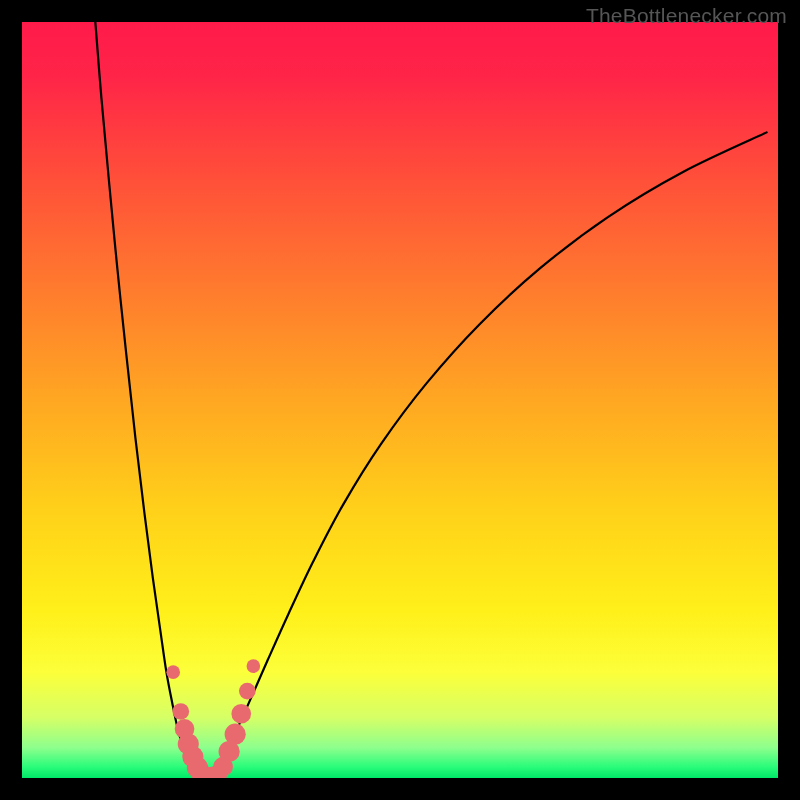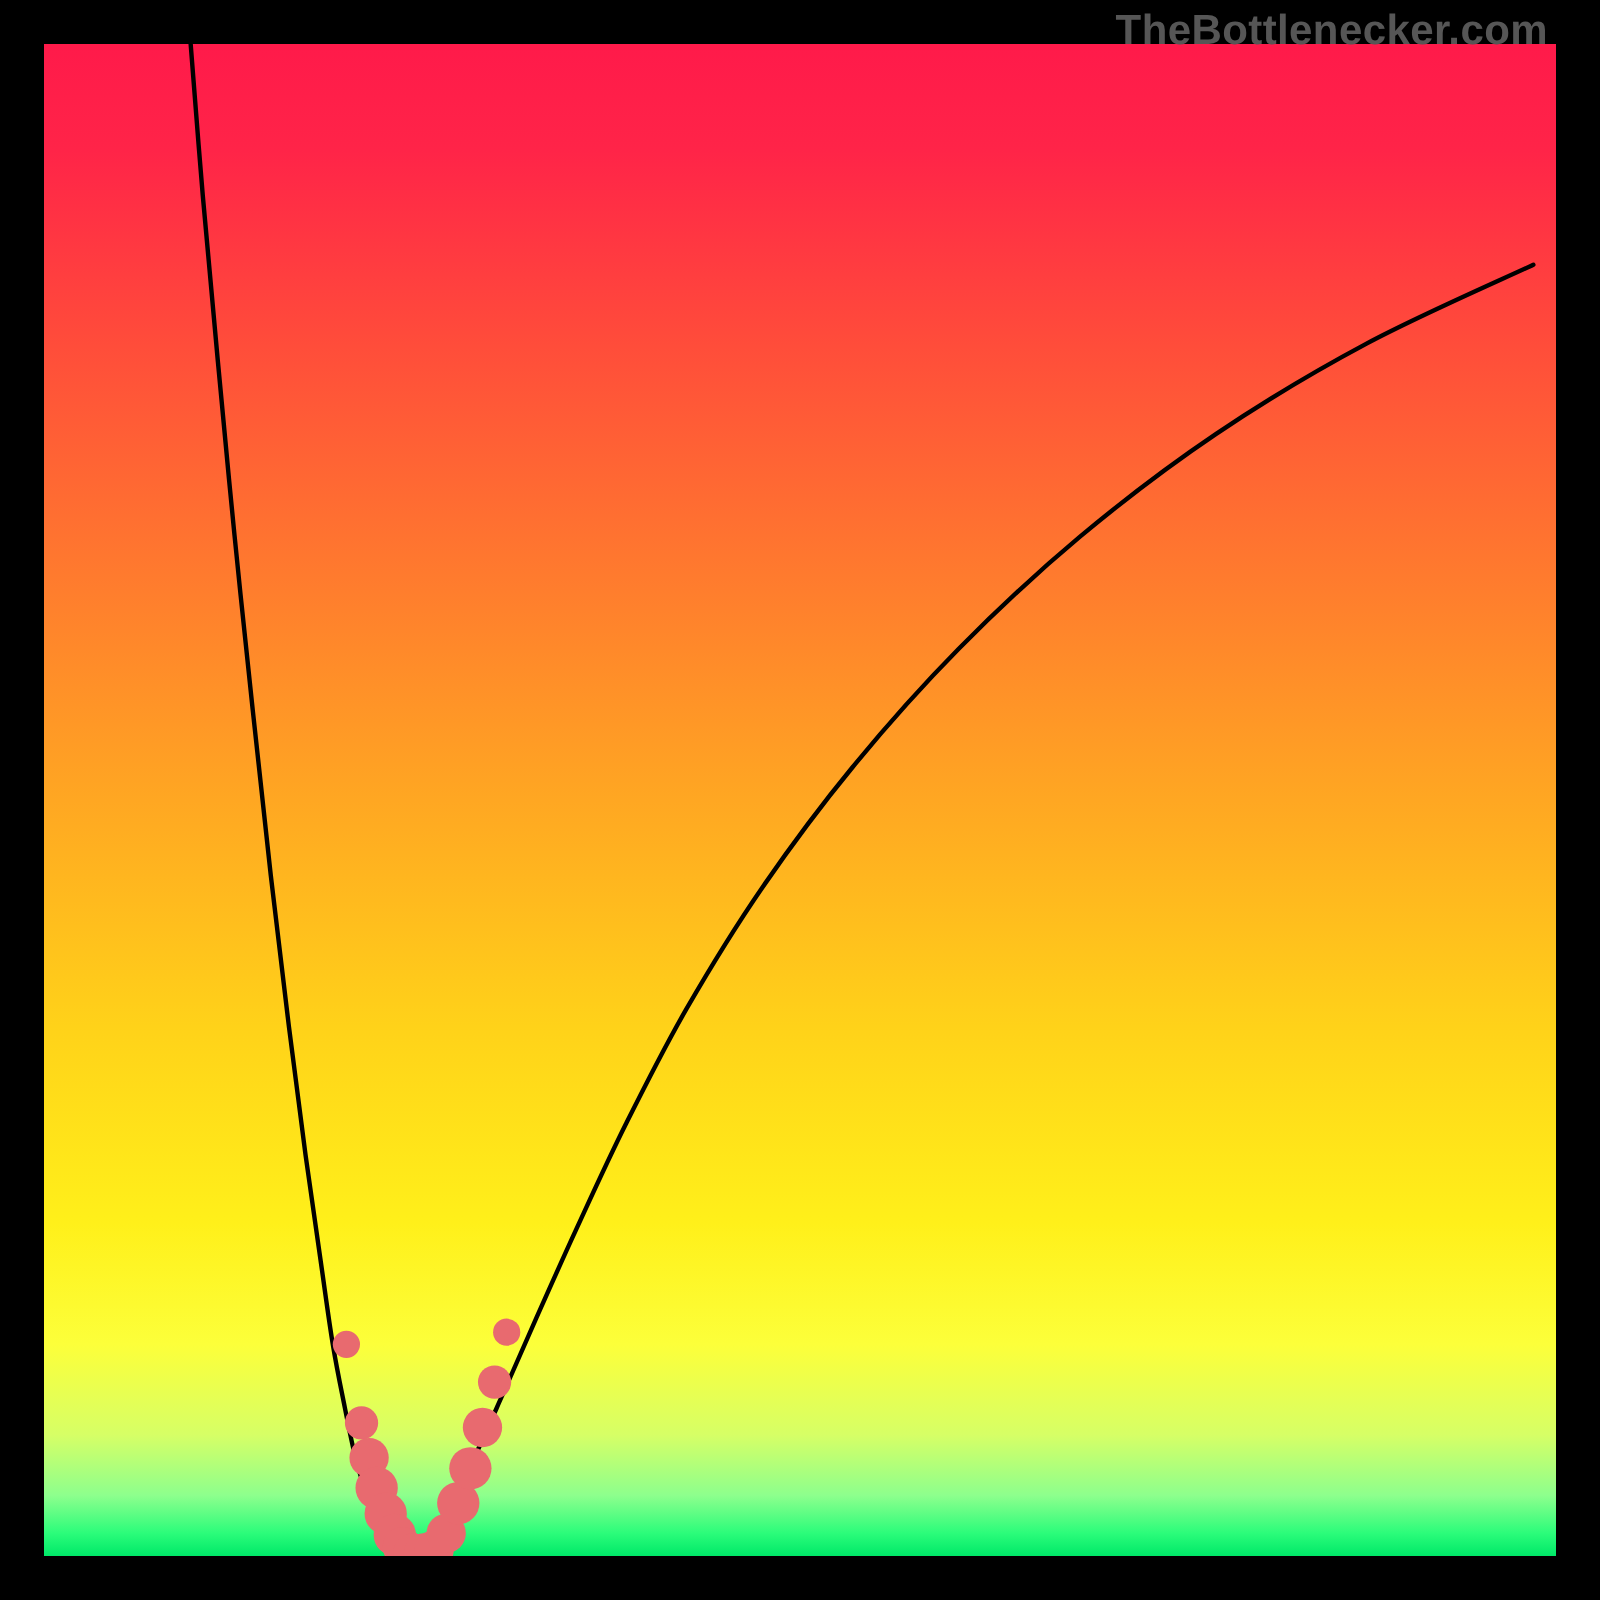--- a/index.html
+++ b/index.html
@@ -36,23 +36,23 @@
   }
   .curves {
     position: absolute;
     left: 0; top: 0;
     width: 100%;
     height: 100%;
   }
   .watermark {
     position: absolute;
     top: 4px;
-    right: 26px;
+    right: 13px;
     font-size: 21px;
-    font-weight: 700;
+    font-weight: 400;
     color: #565656;
     letter-spacing: 0.2px;
   }
 </style>
 </head>
 <body>
 
 <div class="frame">
   <div class="plot">
     <svg class="gradient" viewBox="0 0 756 756" preserveAspectRatio="none">

